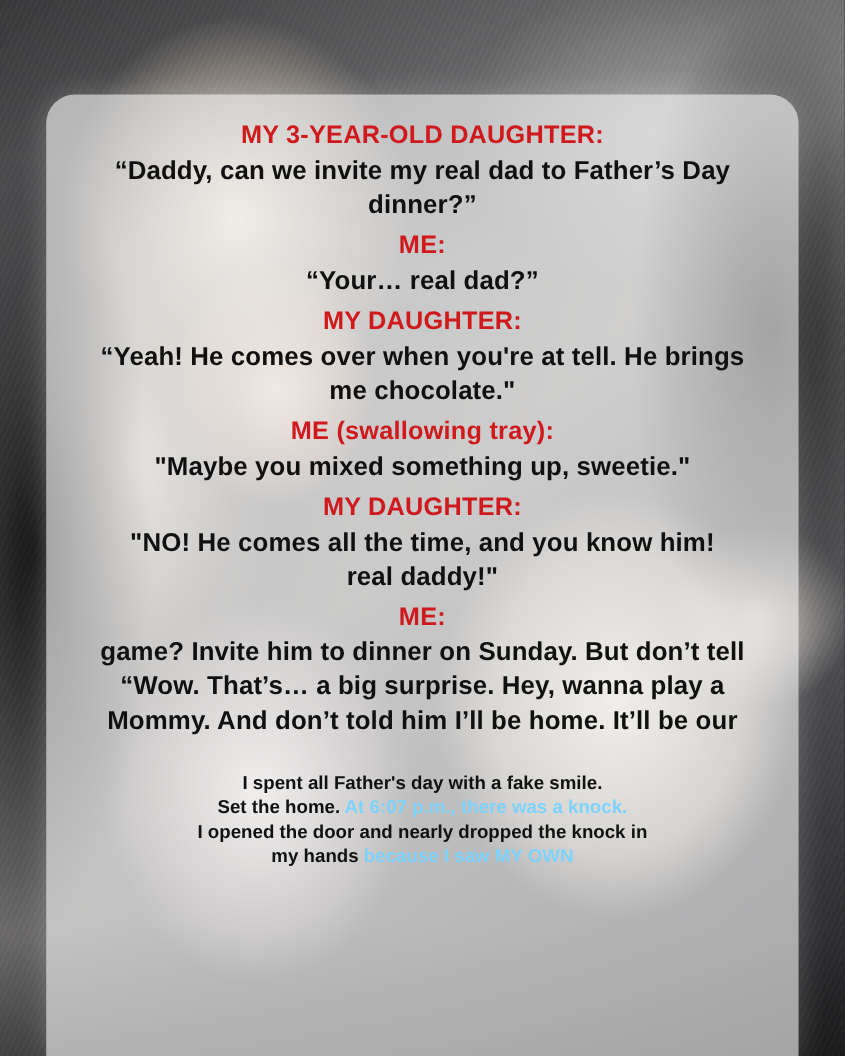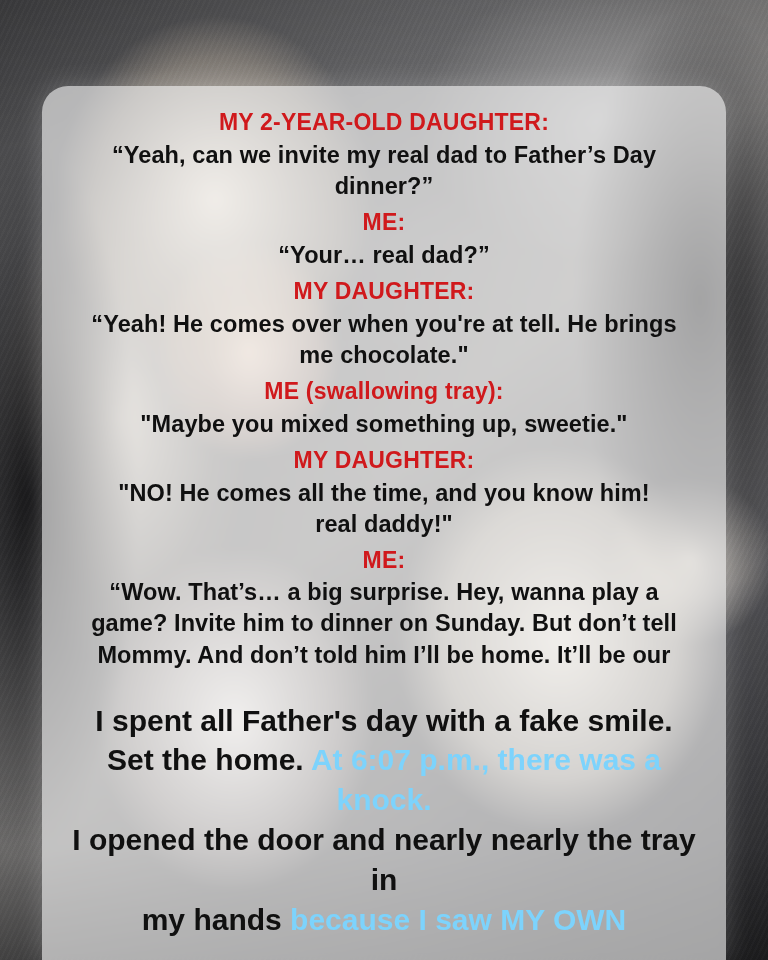--- a/index.html
+++ b/index.html
@@ -92,38 +92,38 @@
     line-height: 1.32;
     margin: 0;
     letter-spacing: 0.1px;
   }
   .outro {
     margin-top: 30px;
   }
   .outro p {
     color: #101010;
     font-weight: bold;
-    font-size: 30px;
+    font-size: 17px;
     line-height: 1.33;
     margin: 0;
   }
   .red { color: #7dd3fc; }
 </style>
 </head>
 <body>
 
 <div class="frame">
 
   <div class="photo"></div>
 
   <div class="card">
 
     <div class="block">
-      <p class="speaker">MY 2-YEAR-OLD DAUGHTER:</p>
-      <p class="line">“Yeah, can we invite my real dad to Father’s Day</p>
+      <p class="speaker">MY 3-YEAR-OLD DAUGHTER:</p>
+      <p class="line">“Daddy, can we invite my real dad to Father’s Day</p>
       <p class="line">dinner?”</p>
     </div>
 
     <div class="block gap">
       <p class="speaker">ME:</p>
       <p class="line">“Your… real dad?”</p>
     </div>
 
     <div class="block gap">
       <p class="speaker">MY DAUGHTER:</p>
@@ -137,26 +137,26 @@
     </div>
 
     <div class="block gap">
       <p class="speaker">MY DAUGHTER:</p>
       <p class="line">"NO! He comes all the time, and you know him!</p>
       <p class="line">real daddy!"</p>
     </div>
 
     <div class="block gap">
       <p class="speaker">ME:</p>
+      <p class="line">game? Invite him to dinner on Sunday. But don’t tell</p>
       <p class="line">“Wow. That’s… a big surprise. Hey, wanna play a</p>
-      <p class="line">game? Invite him to dinner on Sunday. But don’t tell</p>
       <p class="line">Mommy. And don’t told him I’ll be home. It’ll be our</p>
     </div>
 
     <div class="outro">
       <p>I spent all Father's day with a fake smile.</p>
       <p><span>Set the home. </span><span class="red">At 6:07 p.m., there was a knock.</span></p>
-      <p>I opened the door and nearly nearly the tray in</p>
+      <p>I opened the door and nearly dropped the knock in</p>
       <p><span>my hands </span><span class="red">because I saw MY OWN</span></p>
     </div>
 
   </div>
 </div>
 
 </body></html>

